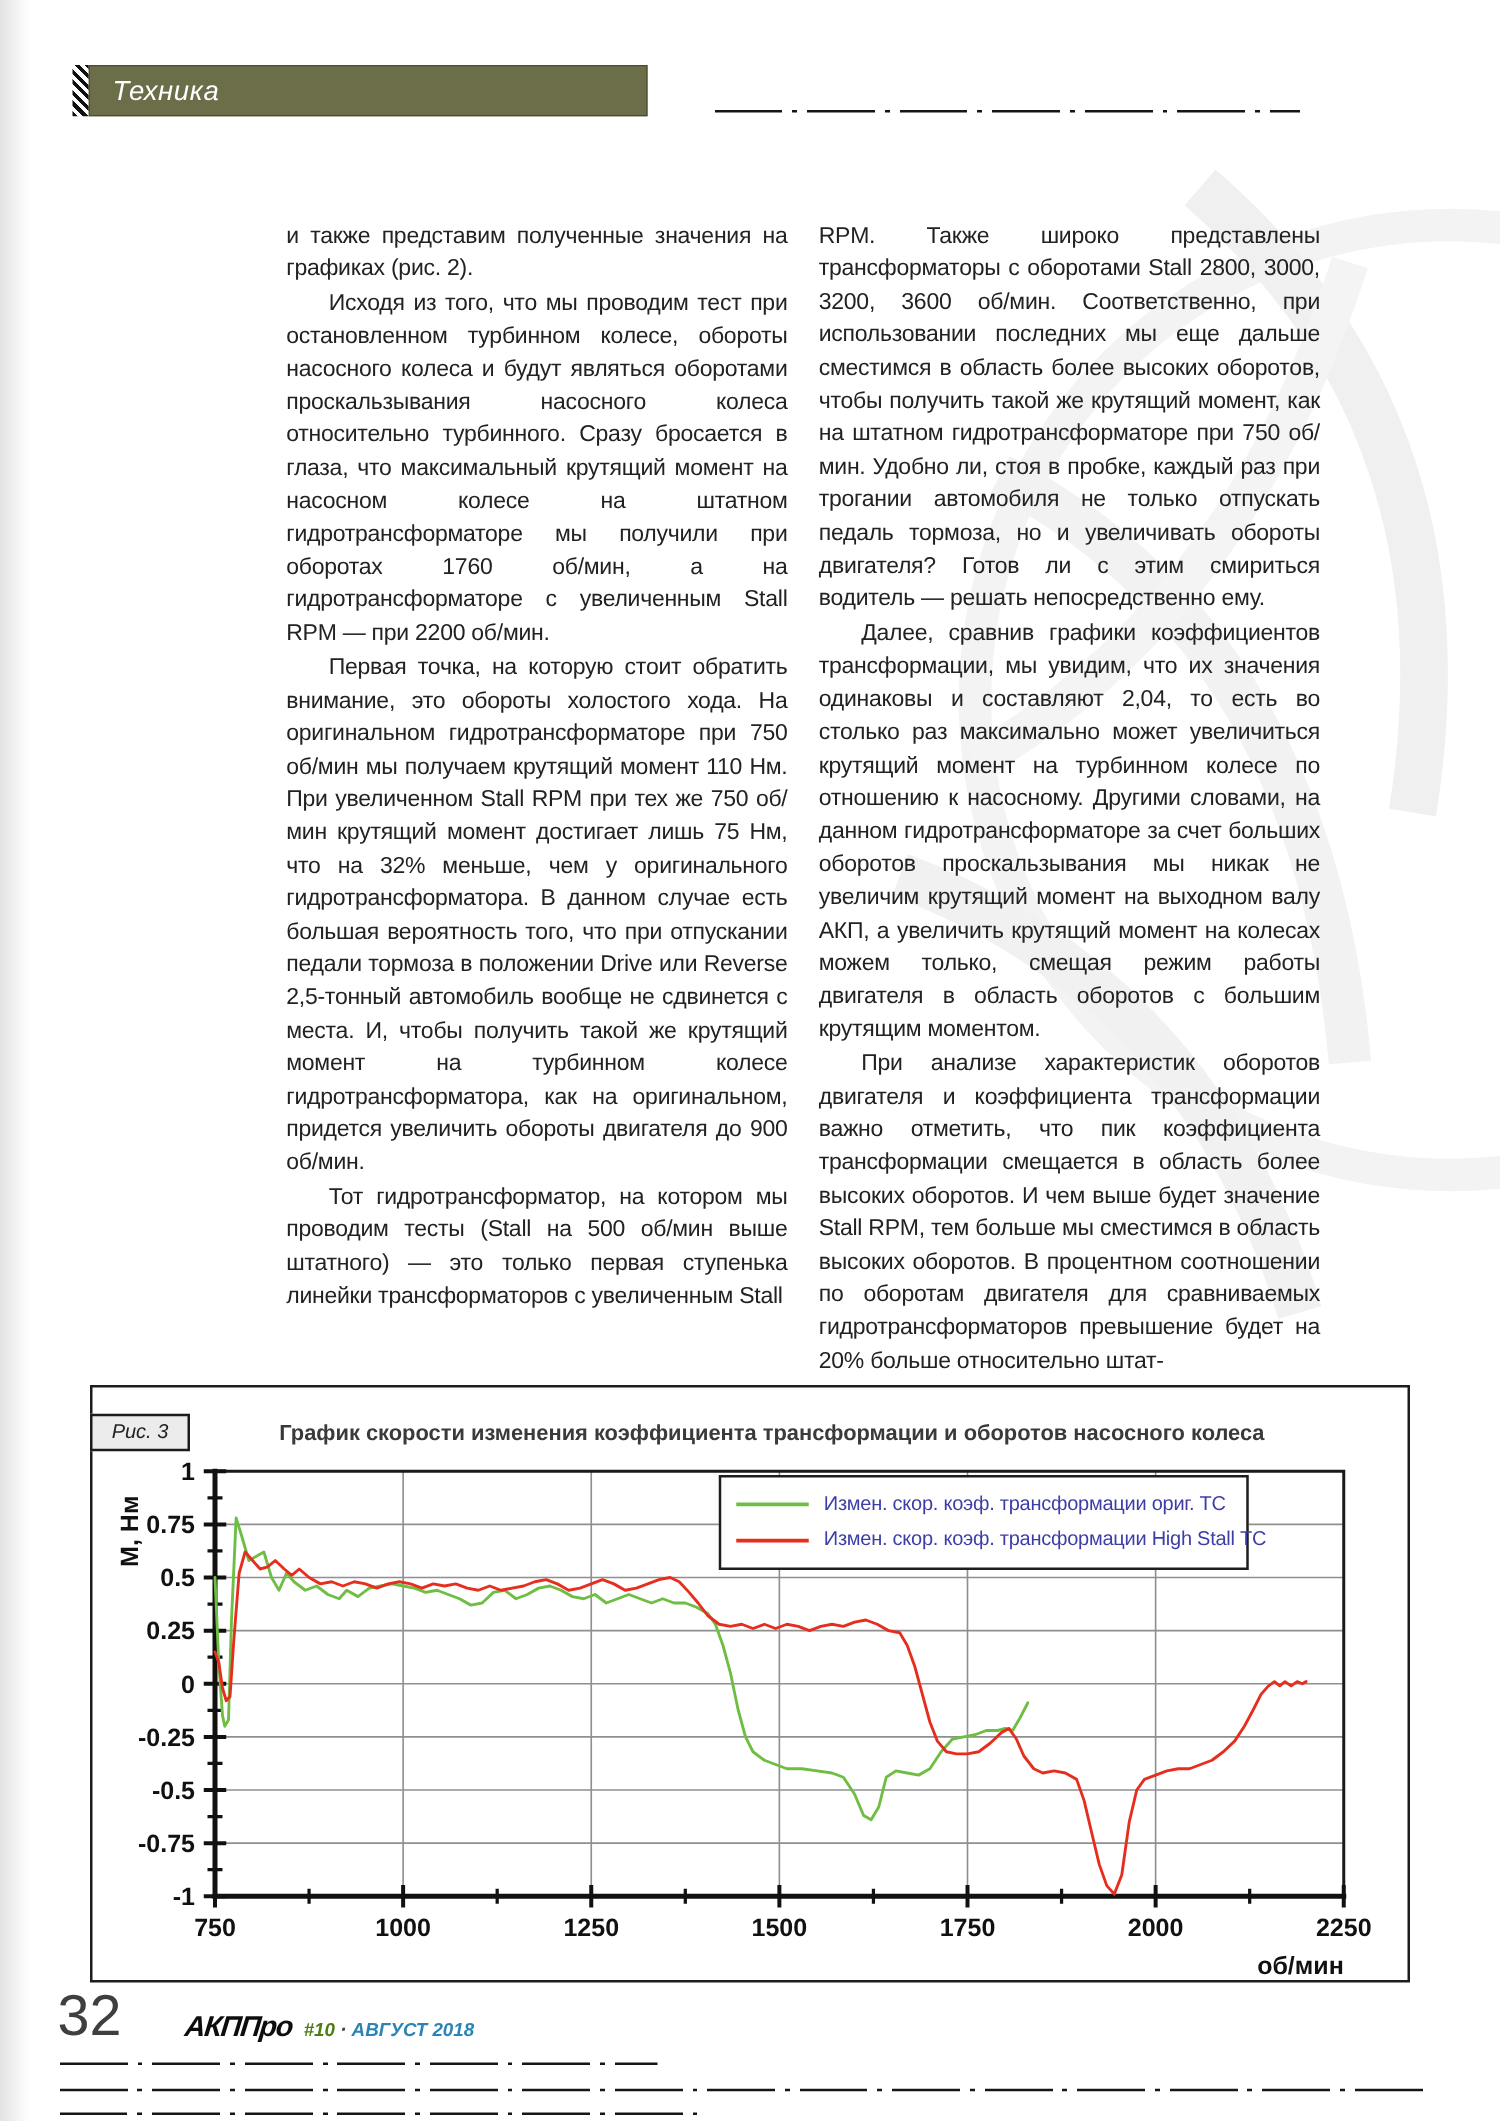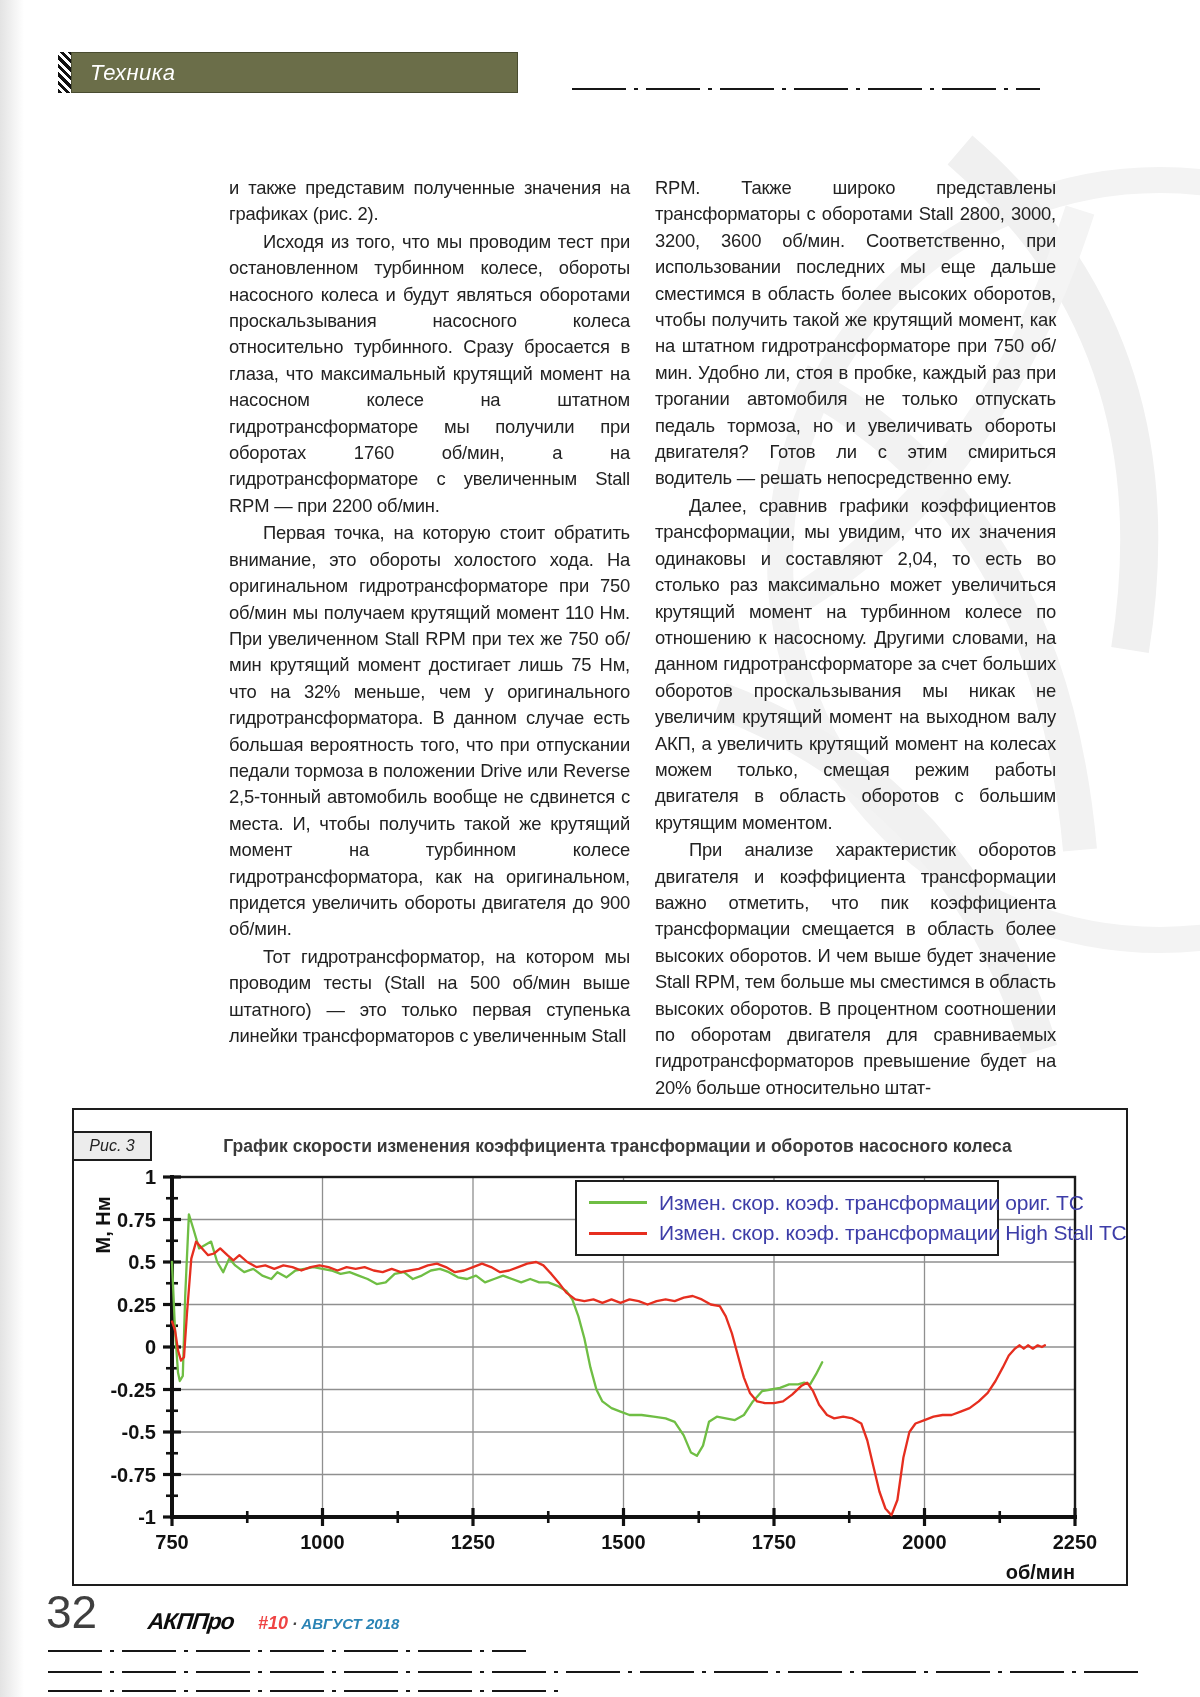--- a/index.html
+++ b/index.html
@@ -35,26 +35,26 @@
     font-style:italic;font-size:16px;line-height:26px;text-align:center;color:#222;margin-top:23px;}
   .chart-title{position:absolute;left:0;right:0;top:26px;text-align:center;
     font-weight:bold;font-size:17.5px;color:#3a3a3a;margin-left:35px;}
   #chart-svg{position:absolute;left:0;top:0;}
   #chart-svg text{font-family:"Liberation Sans",sans-serif;font-weight:bold;font-size:20px;fill:#111;}
   .legend{position:absolute;left:501px;top:70px;width:424px;height:76px;
     background:#fff;border:2px solid #1d1d1d;box-sizing:border-box;z-index:6;
     display:flex;flex-direction:column;justify-content:space-evenly;padding:2px 0;}
   .legend-row{display:flex;align-items:center;}
   .legend-line{width:58px;height:3px;margin:0 12px 0 12px;flex:0 0 auto;}
-  .legend-text{font-size:21px;color:#3d3da8;letter-spacing:-0.2px;white-space:nowrap;}
+  .legend-text{font-size:16px;color:#3d3da8;letter-spacing:-0.2px;white-space:nowrap;}
   
   .page-number{position:absolute;left:46px;top:1585px;font-size:46px;color:#3f3f3f;z-index:3;}
   .footer-logo{position:absolute;left:148px;top:1608px;z-index:3;font-style:italic;white-space:nowrap;}
   .logo-word{font-weight:bold;font-size:23px;color:#0d0d0d;letter-spacing:-1px;transform:skewX(-6deg);display:inline-block;}
-  .issue-no{font-weight:bold;font-size:18px;color:#ef4444;margin-left:24px;}
+  .issue-no{font-weight:bold;font-size:15px;color:#4d7c0f;margin-left:9px;}
   .bullet{color:#444;font-weight:bold;margin:0 4px;}
   .issue-date{font-weight:bold;font-size:15px;color:#2b84b5;}
 </style>
 </head>
 <body>
 
 <div class="edge-shade"></div>
 
 <svg class="watermark" width="540" height="1000" viewBox="0 0 540 1000">
   <circle cx="500" cy="470" r="380" fill="none" stroke="#f3f3f3" stroke-width="26"></circle>

